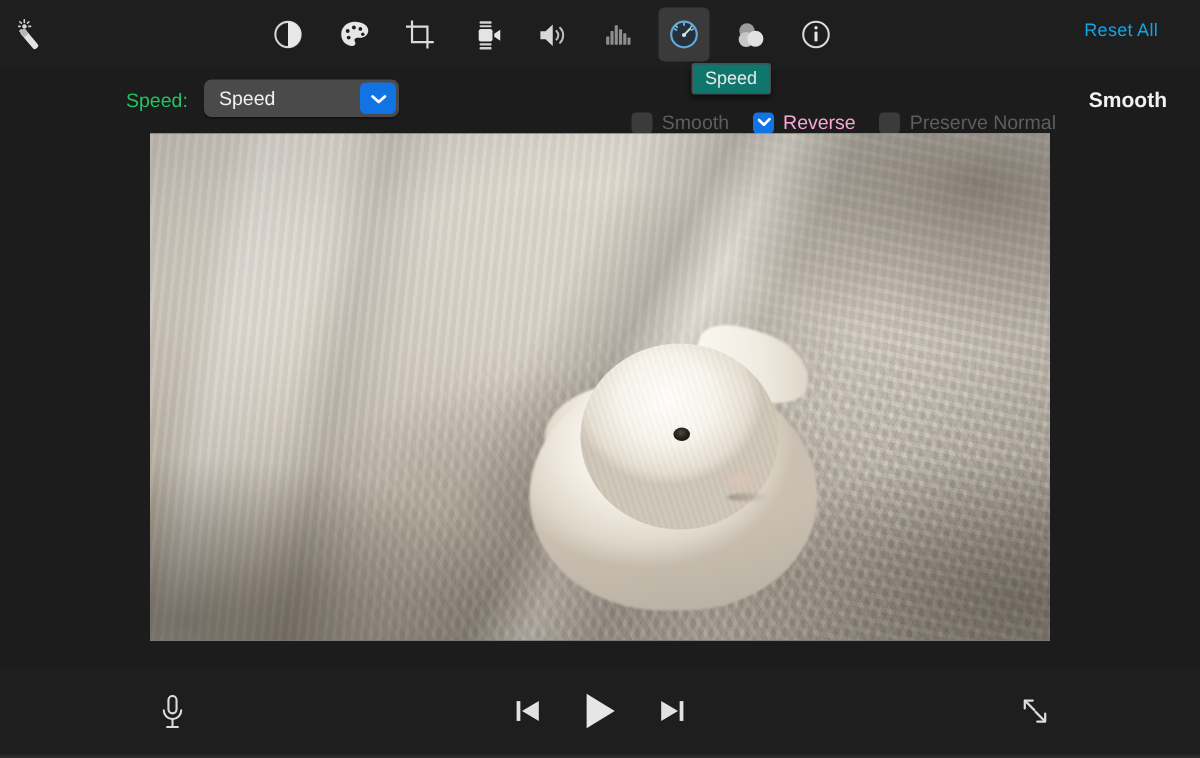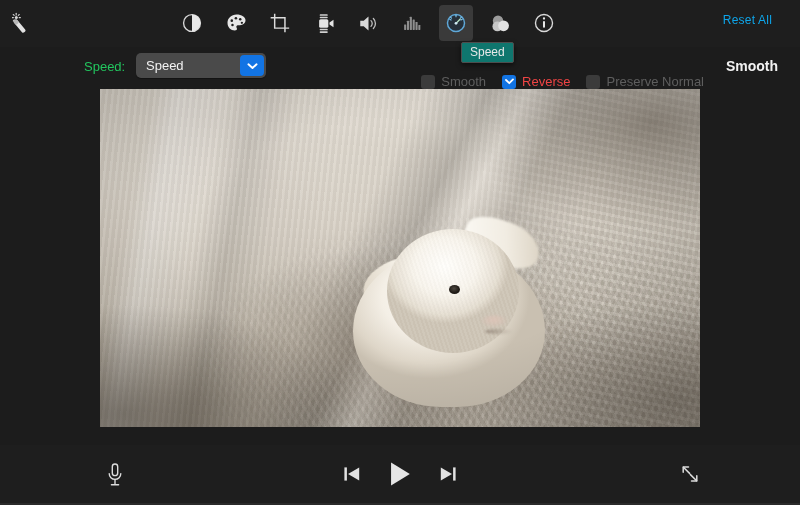--- a/index.html
+++ b/index.html
@@ -140,21 +140,21 @@
     background: #3b3b3b;
     box-sizing: border-box;
   }
   .chk.on .box {
     background: #1274e4;
     display: flex;
     align-items: center;
     justify-content: center;
   }
   .chk.disabled .lbl { color: #5e5e5e; }
-  .chk .lbl { color: #ef4444; }
+  .chk .lbl { color: #f9a8d4; }
   .reset-btn {
     position: absolute;
     right: 22px;
     top: 11px;
     font-size: 14px;
     font-weight: bold;
     color: #f2f2f2;
   }
 
   

